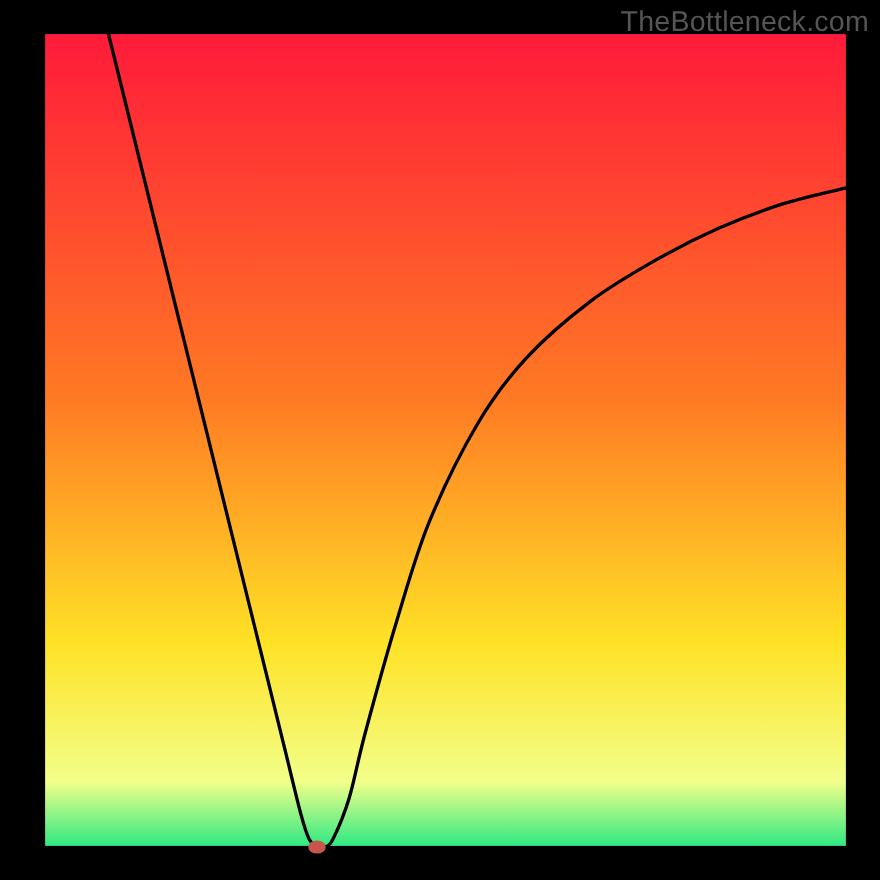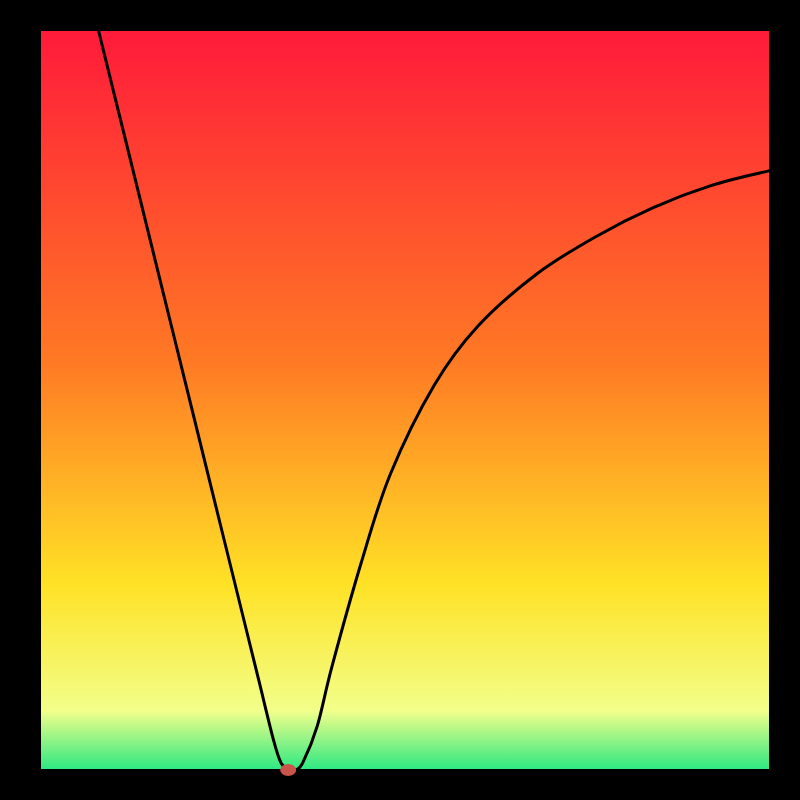--- a/index.html
+++ b/index.html
@@ -32,20 +32,21 @@
     left: 0;
     width: 800px;
     height: 800px;
     display: block;
   }
 </style>
 </head>
 <body>
 
 <div class="container">
+  <div class="watermark">TheBottleneck.com</div>
 
   <svg class="plot" viewBox="0 0 800 800">
     <rect x="0" y="0" width="800" height="800" fill="#000"></rect>
       <rect id="plot-bg" fill="url(#bg-grad)" x="40" y="30" width="730" height="740"></rect>
       <rect id="plot-border" fill="none" stroke="#000" stroke-width="2" x="40" y="30" width="730" height="740"></rect>
       <defs>
       <linearGradient id="bg-grad" x1="0" y1="0" x2="0" y2="1">
         <stop id="g0" offset="0%" stop-color="#ff1a3a"></stop>
         <stop id="g1" offset="45%" stop-color="#ff7a24"></stop>
         <stop id="g2" offset="75%" stop-color="#ffe226"></stop>

